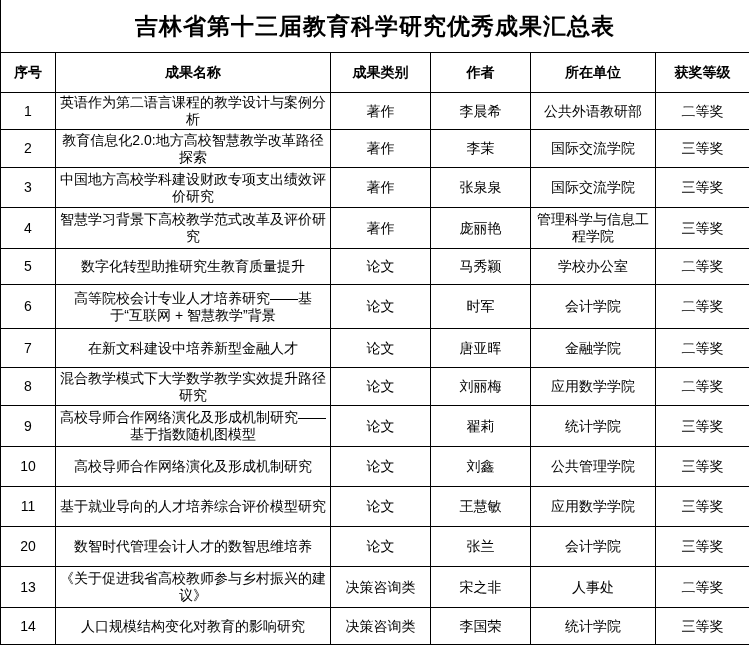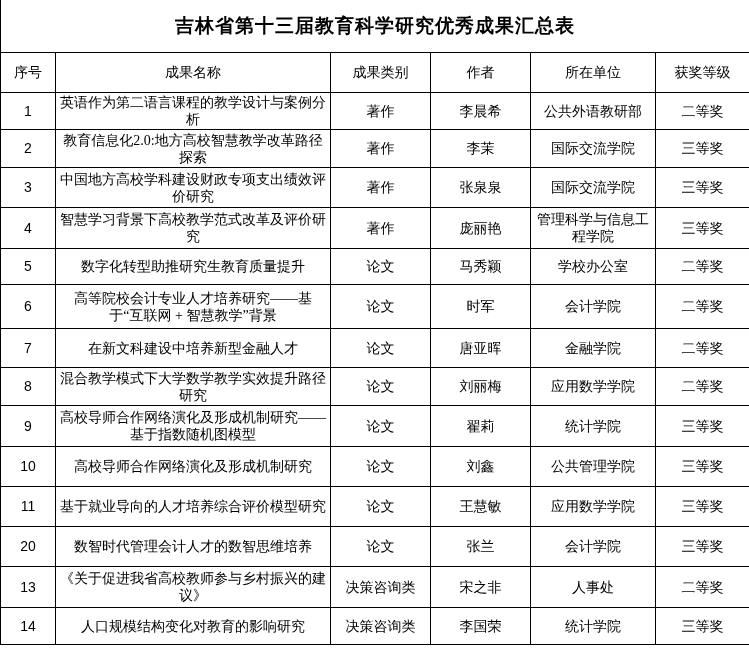--- a/index.html
+++ b/index.html
@@ -26,33 +26,32 @@
     vertical-align: middle;
     text-align: center;
     font-size: 14px;
     line-height: 1.22;
     overflow: hidden;
     word-break: break-all;
   }
   tr.title-row th {
     border-top: none;
     height: 50px;
-    font-size: 19px;
+    font-size: 23px;
     font-weight: bold;
     letter-spacing: 1px;
   }
   tr.header-row th {
     height: 37px;
-    font-weight: normal;
+    font-weight: bold;
   }
   td.col-name {
     text-align: left;
     padding-left: 4px;
     padding-right: 2px;
-    font-family: Liberation Serif, serif;
   }
   
   tbody tr:nth-child(1)  { height: 36px; }
   tbody tr:nth-child(2)  { height: 38px; }
   tbody tr:nth-child(3)  { height: 40px; }
   tbody tr:nth-child(4)  { height: 41px; }
   tbody tr:nth-child(5)  { height: 36px; }
   tbody tr:nth-child(6)  { height: 44px; }
   tbody tr:nth-child(7)  { height: 39px; }
   tbody tr:nth-child(8)  { height: 38px; }

